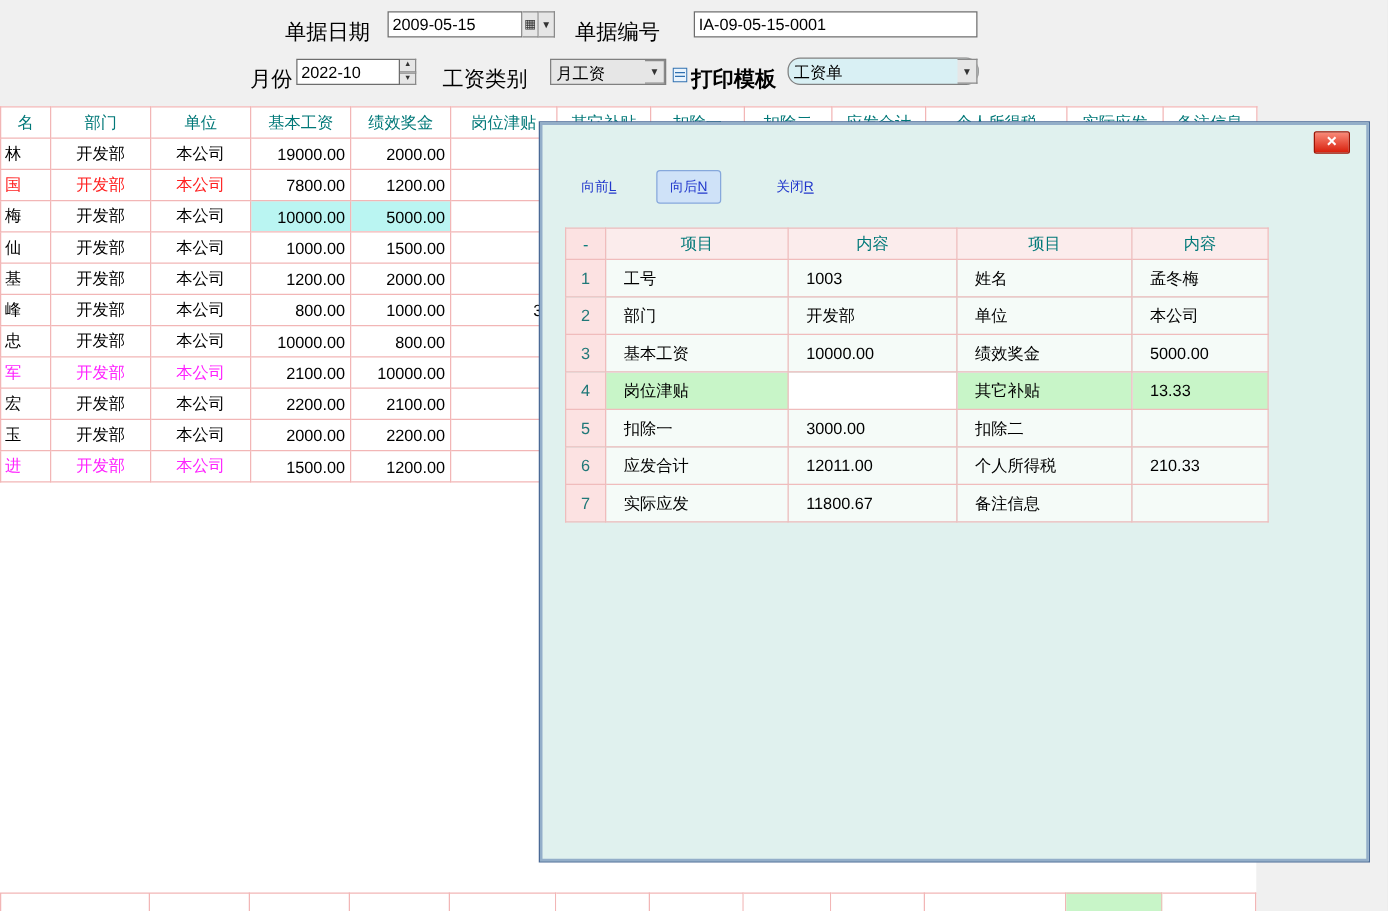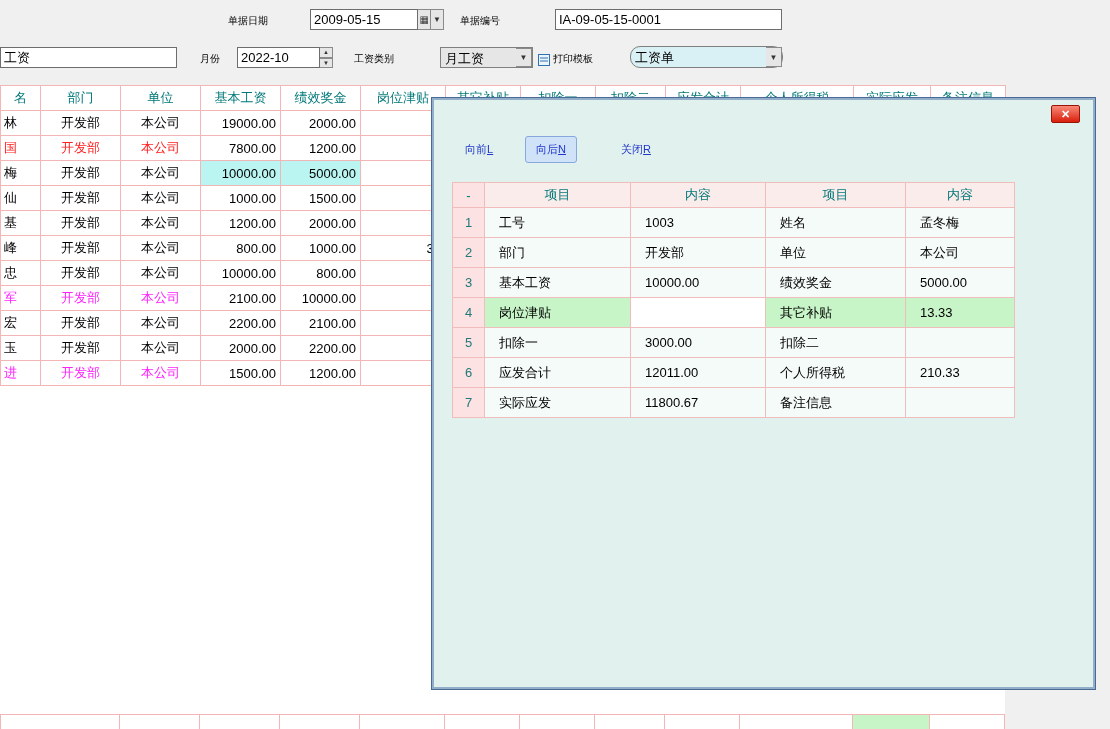--- a/index.html
+++ b/index.html
@@ -4,21 +4,21 @@
 <style>
   * { box-sizing: border-box; margin: 0; padding: 0; }
   html,body { background:#e8e8e8; }
   #app {
     position: relative; width: 1110px; height: 729px;
     background: #f0f0f0; overflow: hidden;
     font-family: "Liberation Sans", "DejaVu Sans", sans-serif;
     font-size: 13px; color:#000;
   }
   .abs { position:absolute; }
-  .lbl { font-size:10px; color:#000; white-space:nowrap; }
+  .lbl { font-size:17px; color:#000; white-space:nowrap; }
 
   
   input.txt {
     border:1px solid #6d6d6d; background:#fff; height:21px;
     font-family:inherit; font-size:13px; padding:0 3px; width:100%;
   }
   .field { display:flex; align-items:stretch; }
   .mini-btn {
     width:16px; background:#e6e6e6; border:1px solid #8a8a8a; border-left:none;
     font-size:8px; color:#333; display:flex; align-items:center; justify-content:center;
@@ -107,23 +107,20 @@
     <input class="txt" value="2009-05-15" style="">
     <span class="mini-btn" style="font-size:10px;">▦</span>
     <span class="mini-btn">▼</span>
   </div>
 
   <span class="abs lbl" style="left:460px; top:14px;">单据编号</span>
   <div class="abs field" style="left:555px; top:9px; width:227px;align-items:flex-end;">
     <input class="txt" value="IA-09-05-15-0001" style="">
   </div>
 
-  <div class="abs field" style="left:0; top:47px; width:177px;">
-    <input class="txt" value="工资" style="">
-  </div>
 
   <span class="abs lbl" style="left:200px; top:52px;">月份</span>
   <div class="abs field" style="left:237px; top:47px; width:96px;">
     <input class="txt" value="2022-10" style="">
     <span class="spin">
       <span>▲</span>
       <span>▼</span>
     </span>
   </div>
 
@@ -131,21 +128,21 @@
   <div class="abs combo" style="left:440px; top:47px; width:93px;">
     <span class="val">月工资</span>
     <span class="mini-btn">▼</span>
   </div>
 
   <span class="abs" style="left:538px; top:54px;"><svg width="12" height="12" viewBox="0 0 12 12">
         <rect x="0.5" y="0.5" width="11" height="11" fill="#eaf4fd" stroke="#3070b0"></rect>
         <line x1="2" y1="4" x2="10" y2="4" stroke="#3070b0"></line>
         <line x1="2" y1="7" x2="10" y2="7" stroke="#3070b0"></line>
       </svg></span>
-  <span class="abs lbl" style="left:553px; top:52px;">打印模板</span>
+  <span class="abs lbl" style="left:553px; top:52px;font-weight:bold;">打印模板</span>
   <div class="abs combo cyan" style="left:630px; top:46px; width:153px; height:22px;">
     <span class="val">工资单</span>
     <span class="mini-btn">▼</span>
   </div>
 
   <div class="abs table-bg"></div>
 
   <table class="grid">
     <colgroup>
       <col style="width:40px">

